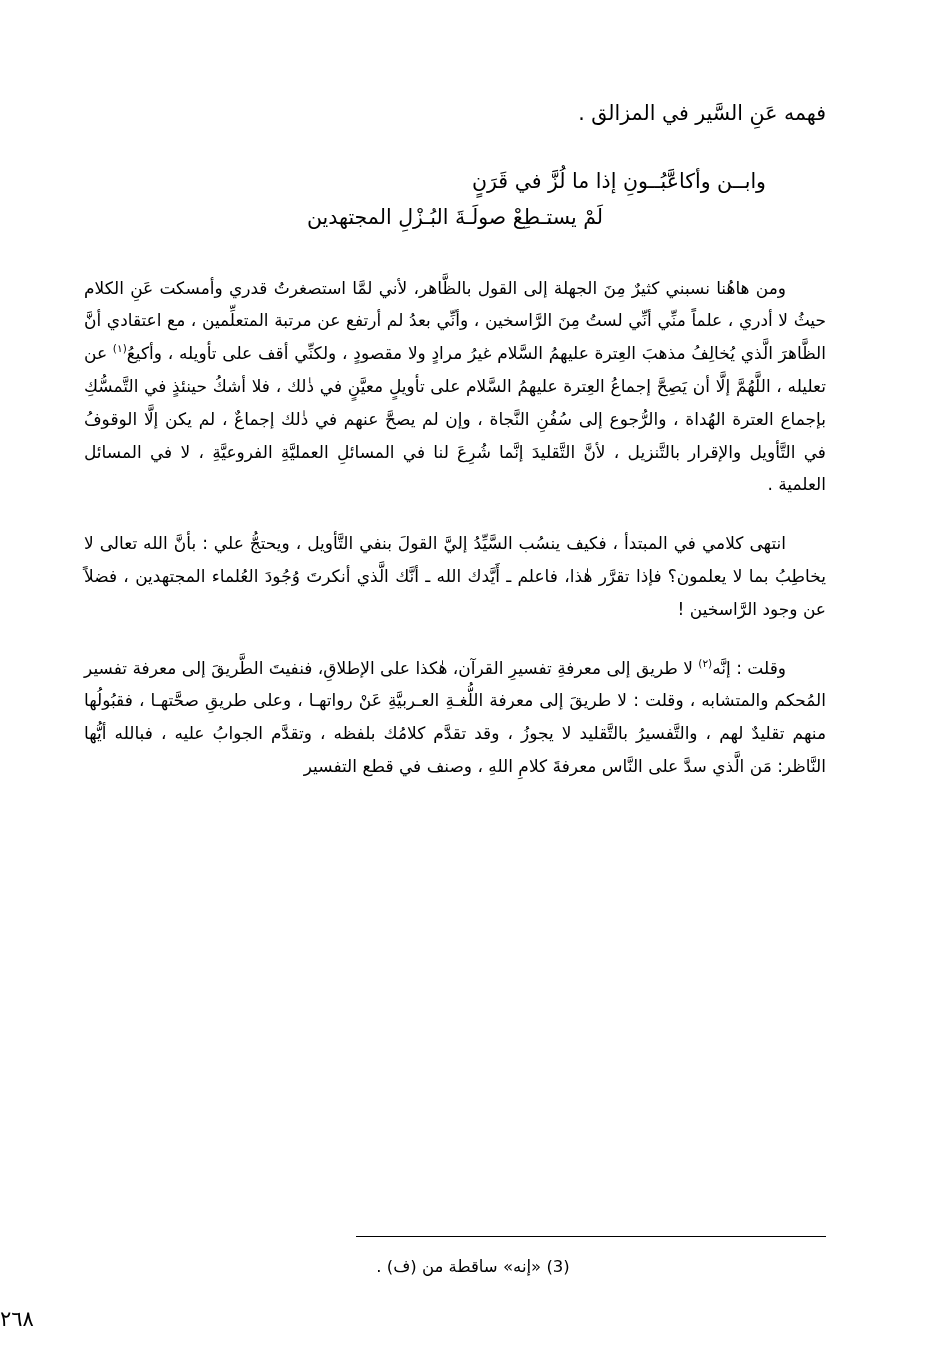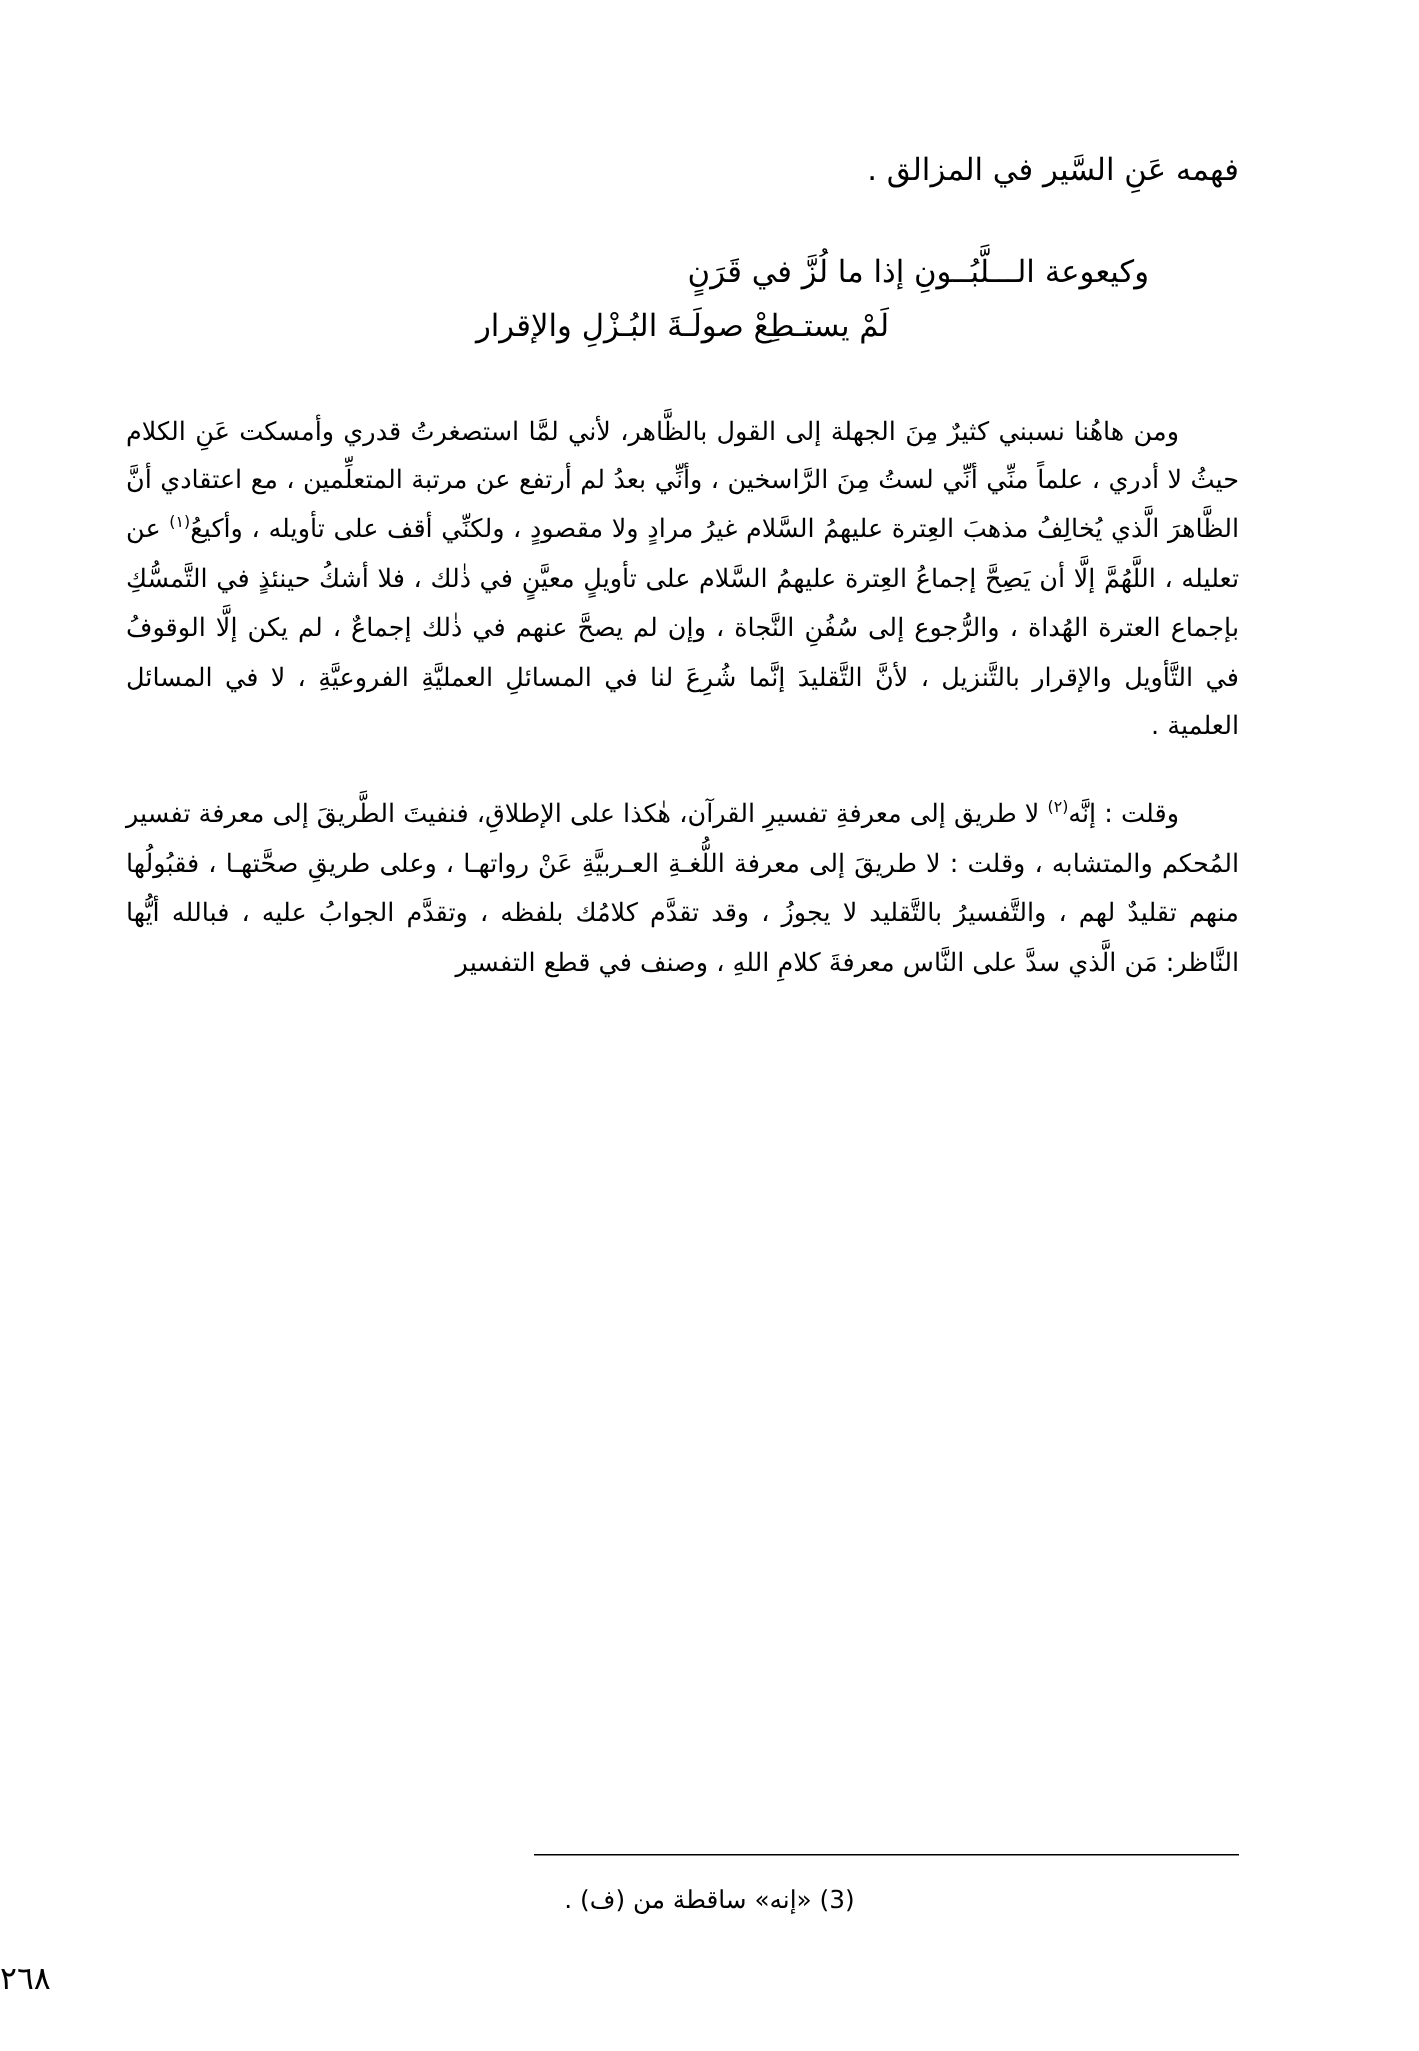--- a/index.html
+++ b/index.html
@@ -98,25 +98,26 @@
   }
 </style>
 </head>
 <body>
 
 <div class="page">
 
   <p class="opening">فهمه عَنِ السَّير في المزالق .</p>
 
   <div class="verse-block">
-    <div class="verse-line first">وكيعوعة الـــلَّبُــونِ إذا ما لُزَّ في قَرَنٍ</div>
-    <div class="verse-line second">لَمْ يستـطِعْ صولَـةَ البُـزْلِ والإقرار</div>
+    <div class="verse-line first">وابــن وأكاعَّبُــونِ إذا ما لُزَّ في قَرَنٍ</div>
+    <div class="verse-line second">لَمْ يستـطِعْ صولَـةَ البُـزْلِ المجتهدين</div>
   </div>
 
   <p class="para">ومن هاهُنا نسبني كثيرٌ مِنَ الجهلة إلى القول بالظَّاهر، لأني لمَّا استصغرتُ قدري وأمسكت عَنِ الكلام حيثُ لا أدري ، علماً منِّي أنِّي لستُ مِنَ الرَّاسخين ، وأنِّي بعدُ لم أرتفع عن مرتبة المتعلِّمين ، مع اعتقادي أنَّ الظَّاهرَ الَّذي يُخالِفُ مذهبَ العِترة عليهمُ السَّلام غيرُ مرادٍ ولا مقصودٍ ، ولكنِّي أقف على تأويله ، وأكيعُ<sup>(١)</sup> عن تعليله ، اللَّهُمَّ إلَّا أن يَصِحَّ إجماعُ العِترة عليهمُ السَّلام على تأويلٍ معيَّنٍ في ذٰلك ، فلا أشكُ حينئذٍ في التَّمسُّكِ بإجماع العترة الهُداة ، والرُّجوع إلى سُفُنِ النَّجاة ، وإن لم يصحَّ عنهم في ذٰلك إجماعٌ ، لم يكن إلَّا الوقوفُ في التَّأويل والإقرار بالتَّنزيل ، لأنَّ التَّقليدَ إنَّما شُرِعَ لنا في المسائلِ العمليَّةِ الفروعيَّةِ ، لا في المسائل العلمية .</p>
+  <p class="para">انتهى كلامي في المبتدأ ، فكيف ينسُب السَّيِّدُ إليَّ القولَ بنفي التَّأويل ، ويحتجُّ علي : بأنَّ الله تعالى لا يخاطِبُ بما لا يعلمون؟ فإذا تقرَّر هٰذا، فاعلم ـ أَيَّدك الله ـ أنَّك الَّذي أنكرتَ وُجُودَ العُلماء المجتهدين ، فضلاً عن وجود الرَّاسخين !</p>
   <p class="para">وقلت : إنَّه<sup>(٢)</sup> لا طريق إلى معرفةِ تفسيرِ القرآن، هٰكذا على الإطلاقِ، فنفيتَ الطَّريقَ إلى معرفة تفسير المُحكم والمتشابه ، وقلت : لا طريقَ إلى معرفة اللُّغـةِ العـربيَّةِ عَنْ رواتهـا ، وعلى طريقِ صحَّتهـا ، فقبُولُها منهم تقليدٌ لهم ، والتَّفسيرُ بالتَّقليد لا يجوزُ ، وقد تقدَّم كلامُك بلفظه ، وتقدَّم الجوابُ عليه ، فبالله أيُّها النَّاظر: مَن الَّذي سدَّ على النَّاس معرفةَ كلامِ اللهِ ، وصنف في قطع التفسير</p>
 
   <div class="footnote-area">
     <hr class="footnote-rule">
     <p class="footnote second">(3) «إنه» ساقطة من (ف) .</p>
   </div>
 
   <div class="page-number">٢٦٨</div>
 </div>
 

